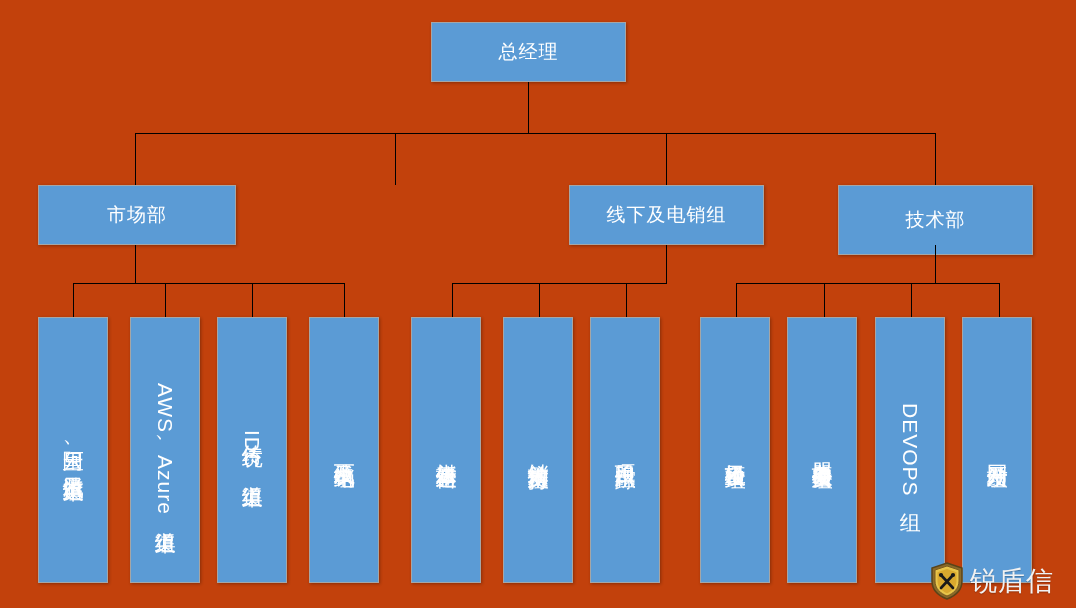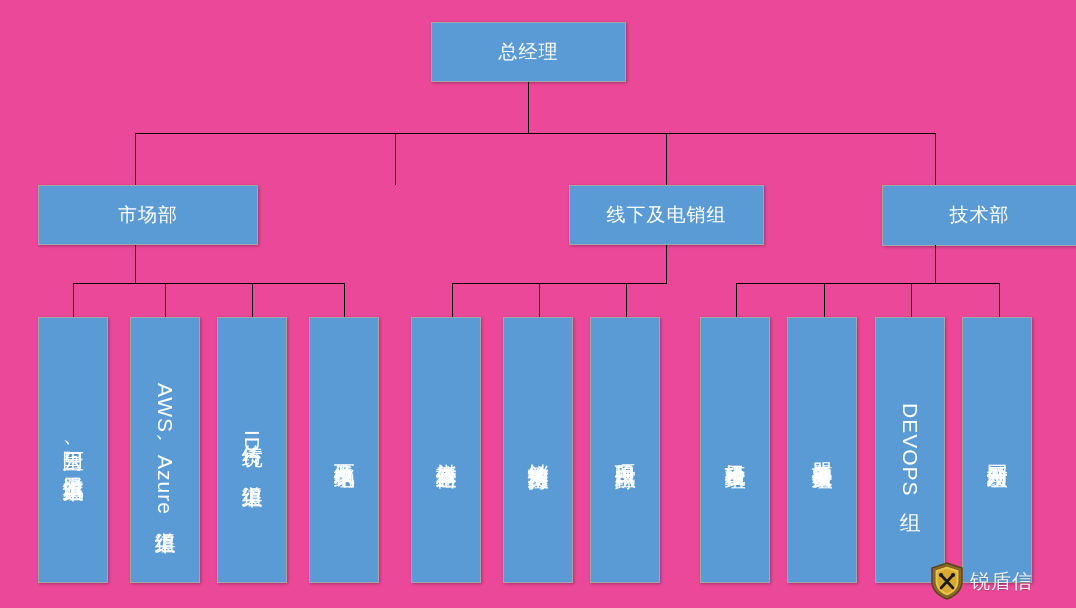--- a/index.html
+++ b/index.html
@@ -7,21 +7,21 @@
     padding: 0;
     background: #ffffff;
   }
   body {
     font-family: "Liberation Sans", "DejaVu Sans", sans-serif;
   }
   #chart-canvas {
     position: relative;
     width: 1076px;
     height: 608px;
-    background: #ec4899;
+    background: #c2410c;
     overflow: hidden;
   }
 
   
   .node {
     position: absolute;
     background: #5B9BD5;
     box-sizing: border-box;
     border: 1px solid #a6a6a6;
     box-shadow: 1px 1px 3px rgba(0,0,0,0.30);
@@ -78,21 +78,21 @@
     gap: 6px;
     pointer-events: none;
   }
   #watermark .shield {
     position: relative;
     width: 34px;
     height: 38px;
   }
   #watermark .shield svg { display: block; }
   #watermark .wm-text {
-    font-size: 20px;
+    font-size: 27px;
     color: #f2f2f2;
     text-shadow: 0 1px 1px rgba(0,0,0,0.25);
     letter-spacing: 1px;
     white-space: nowrap;
     line-height: 1;
   }
 </style>
 </head>
 <body>
 
@@ -104,30 +104,30 @@
 
   <div class="line v" style="left:528px; top:82px; width:1px; height:51px;"></div>
 
   <div class="line h" style="left:135px; top:133px; width:800px; height:1px;"></div>
 
   <div class="line v" style="left:135px; top:133px; width:1px; height:52px;"></div>
   <div class="line v" style="left:395px; top:133px; width:1px; height:52px;"></div>
   <div class="line v" style="left:666px; top:133px; width:1px; height:52px;"></div>
   <div class="line v" style="left:935px; top:133px; width:1px; height:52px;"></div>
 
-  <div class="node dept" style="left:38px; top:185px; width:220px; height:60px;">
+  <div class="node dept" style="left:38px; top:185px; width:198px; height:60px;">
     <span class="label-h">市场部</span>
   </div>
 
 
   <div class="node dept" style="left:569px; top:185px; width:195px; height:60px;">
     <span class="label-h">线下及电销组</span>
   </div>
 
-  <div class="node dept" style="left:838px; top:185px; width:195px; height:61px;margin-left:44px;">
+  <div class="node dept" style="left:838px; top:185px; width:195px; height:70px;">
     <span class="label-h">技术部</span>
   </div>
 
   <div class="line v" style="left:135px; top:245px; width:1px; height:38px;"></div>
   <div class="line h" style="left:73px; top:283px; width:271px; height:1px;"></div>
   <div class="line v" style="left:73px; top:283px; width:1px; height:34px;"></div>
   <div class="line v" style="left:165px; top:283px; width:1px; height:34px;"></div>
   <div class="line v" style="left:252px; top:283px; width:1px; height:34px;"></div>
   <div class="line v" style="left:344px; top:283px; width:1px; height:34px;"></div>
 

